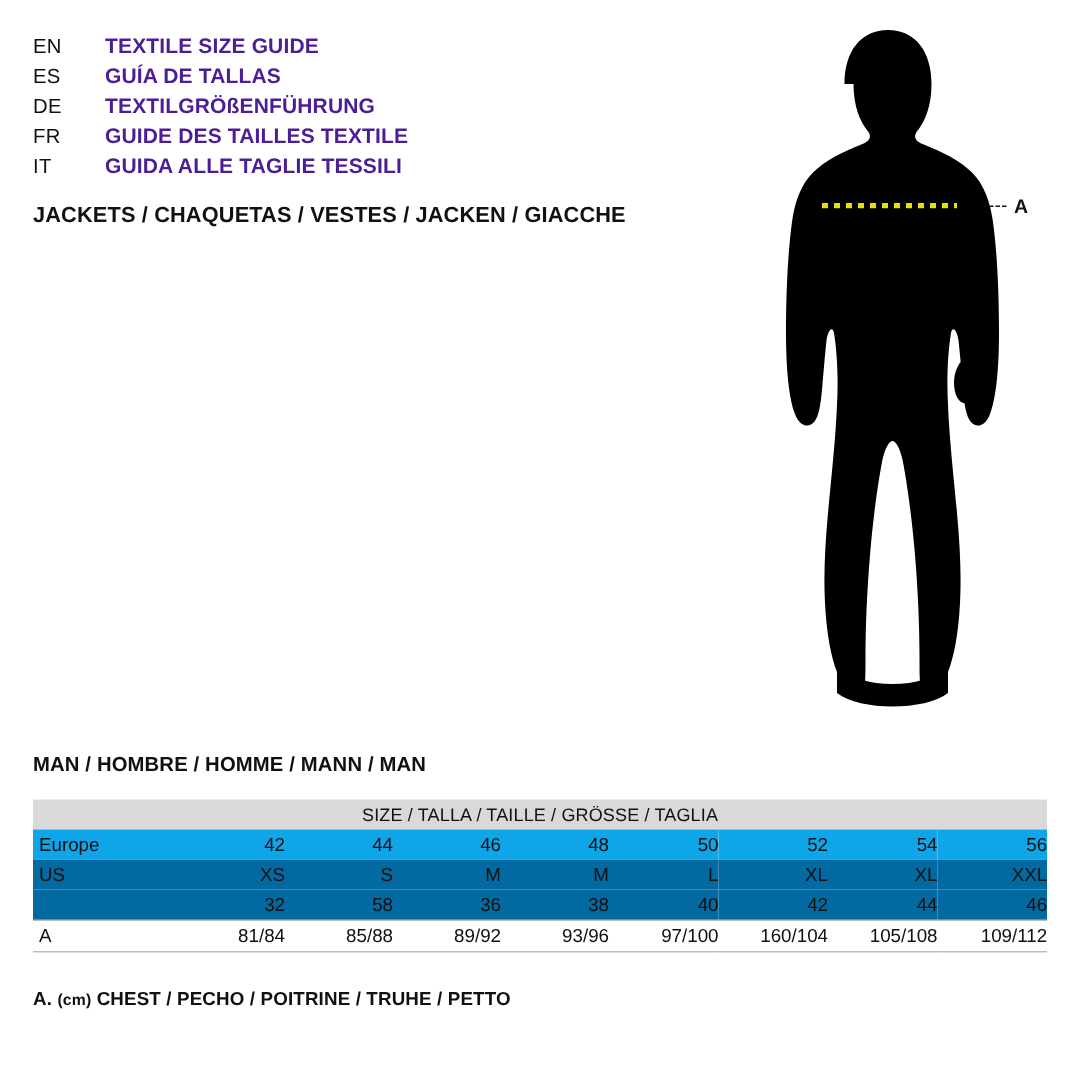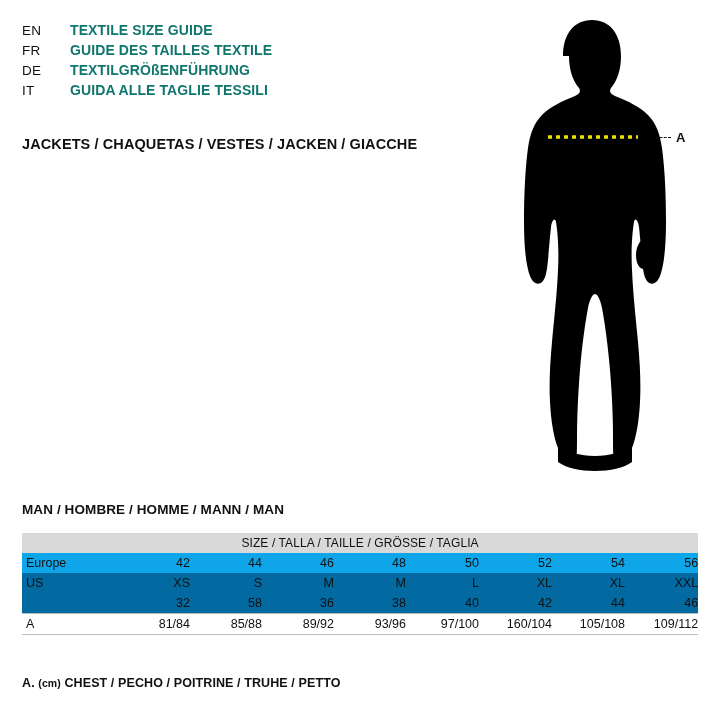--- a/index.html
+++ b/index.html
@@ -38,21 +38,21 @@
   .lang-code {
     width: 48px;
     font-size: 13.5px;
     letter-spacing: 0.2px;
     color: #111;
   }
   .lang-title {
     font-size: 14px;
     font-weight: bold;
     letter-spacing: 0.1px;
-    color: #0f766e;
+    color: #4c1d95;
     white-space: nowrap;
   }
 
   
   .cat-block {
     position: absolute;
     left: 22px;
     top: 133px;
     width: 470px;
   }
@@ -149,44 +149,47 @@
 
   
   .footnote {
     position: absolute;
     left: 22px;
     top: 659px;
     font-size: 12.5px;
     font-weight: bold;
     letter-spacing: 0.1px;
     color: #111;
-    margin-top: 17px;
   }
   .footnote .small {
     font-size: 10.5px;
     font-weight: bold;
   }
 </style>
 </head>
 <body>
 
 <div id="page">
 
   <div class="lang-block">
     <div class="lang-row">
       <span class="lang-code">EN</span>
       <span class="lang-title">TEXTILE SIZE GUIDE</span>
     </div>
     <div class="lang-row">
+      <span class="lang-code">ES</span>
+      <span class="lang-title">GUÍA DE TALLAS</span>
+    </div>
+    <div class="lang-row">
+      <span class="lang-code">DE</span>
+      <span class="lang-title">TEXTILGRÖßENFÜHRUNG</span>
+    </div>
+    <div class="lang-row">
       <span class="lang-code">FR</span>
       <span class="lang-title">GUIDE DES TAILLES TEXTILE</span>
-    </div>
-    <div class="lang-row">
-      <span class="lang-code">DE</span>
-      <span class="lang-title">TEXTILGRÖßENFÜHRUNG</span>
     </div>
     <div class="lang-row">
       <span class="lang-code">IT</span>
       <span class="lang-title">GUIDA ALLE TAGLIE TESSILI</span>
     </div>
   </div>
 
   <div class="cat-block">
     <div class="cat-line">JACKETS / CHAQUETAS / VESTES / JACKEN / GIACCHE</div>
   </div>

